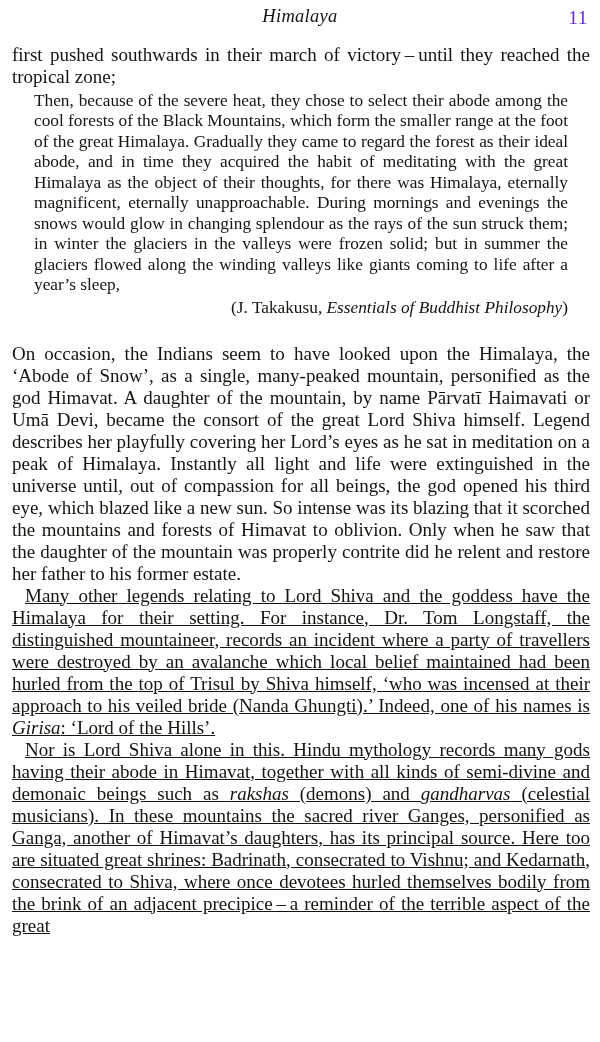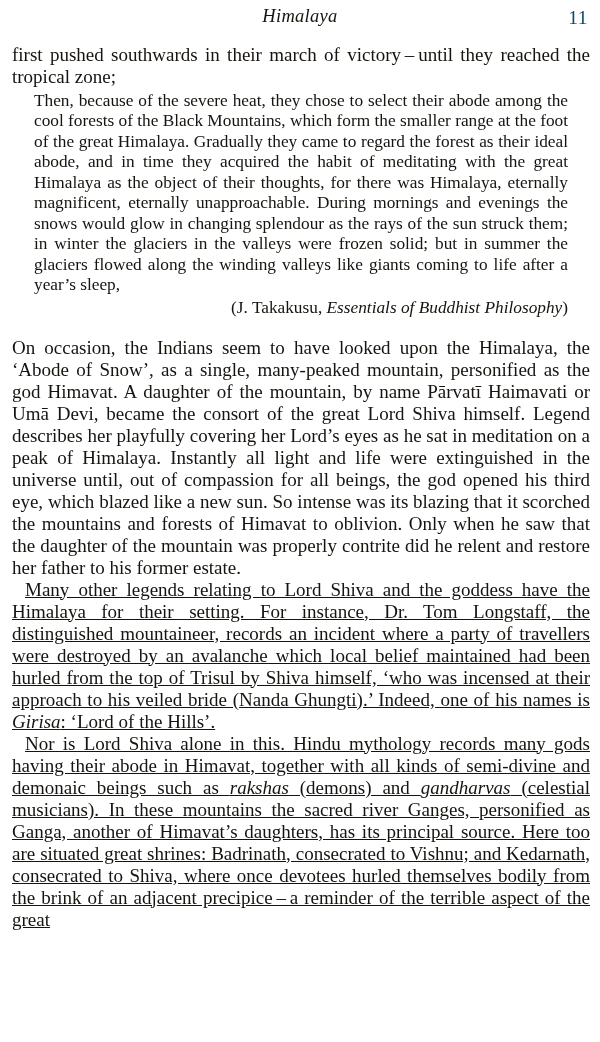--- a/index.html
+++ b/index.html
@@ -35,21 +35,21 @@
     font-style: italic;
     font-size: 18.5px;
     letter-spacing: 0.3px;
     color: #17140f;
   }
   .running-head-folio {
     position: absolute;
     right: 12px;
     top: 1px;
     font-size: 19.5px;
-    color: #0c4a6e;
+    color: #6d28d9;
     letter-spacing: 0.5px;
   }
 
   
   .textblock {
     position: absolute;
     left: 12px;
     top: 44px;
     width: 578px;
   }
@@ -72,21 +72,21 @@
     padding: 0 0 0 22px;
     width: 556px;
     box-sizing: border-box;
   }
   .blockquote p {
     font-size: 17.3px;
     line-height: 20.45px;
     text-align: justify;
   }
   .quote-source {
-    margin: 1px 0 4px 0;
+    margin: 1px 0 10px 0;
     width: 556px;
     text-align: right;
     font-size: 17.3px;
     line-height: 22px;
     color: #17140f;
   }
   .quote-source .tit { font-style: italic; }
 
   .gap-after-quote { height: 14px; }
 

